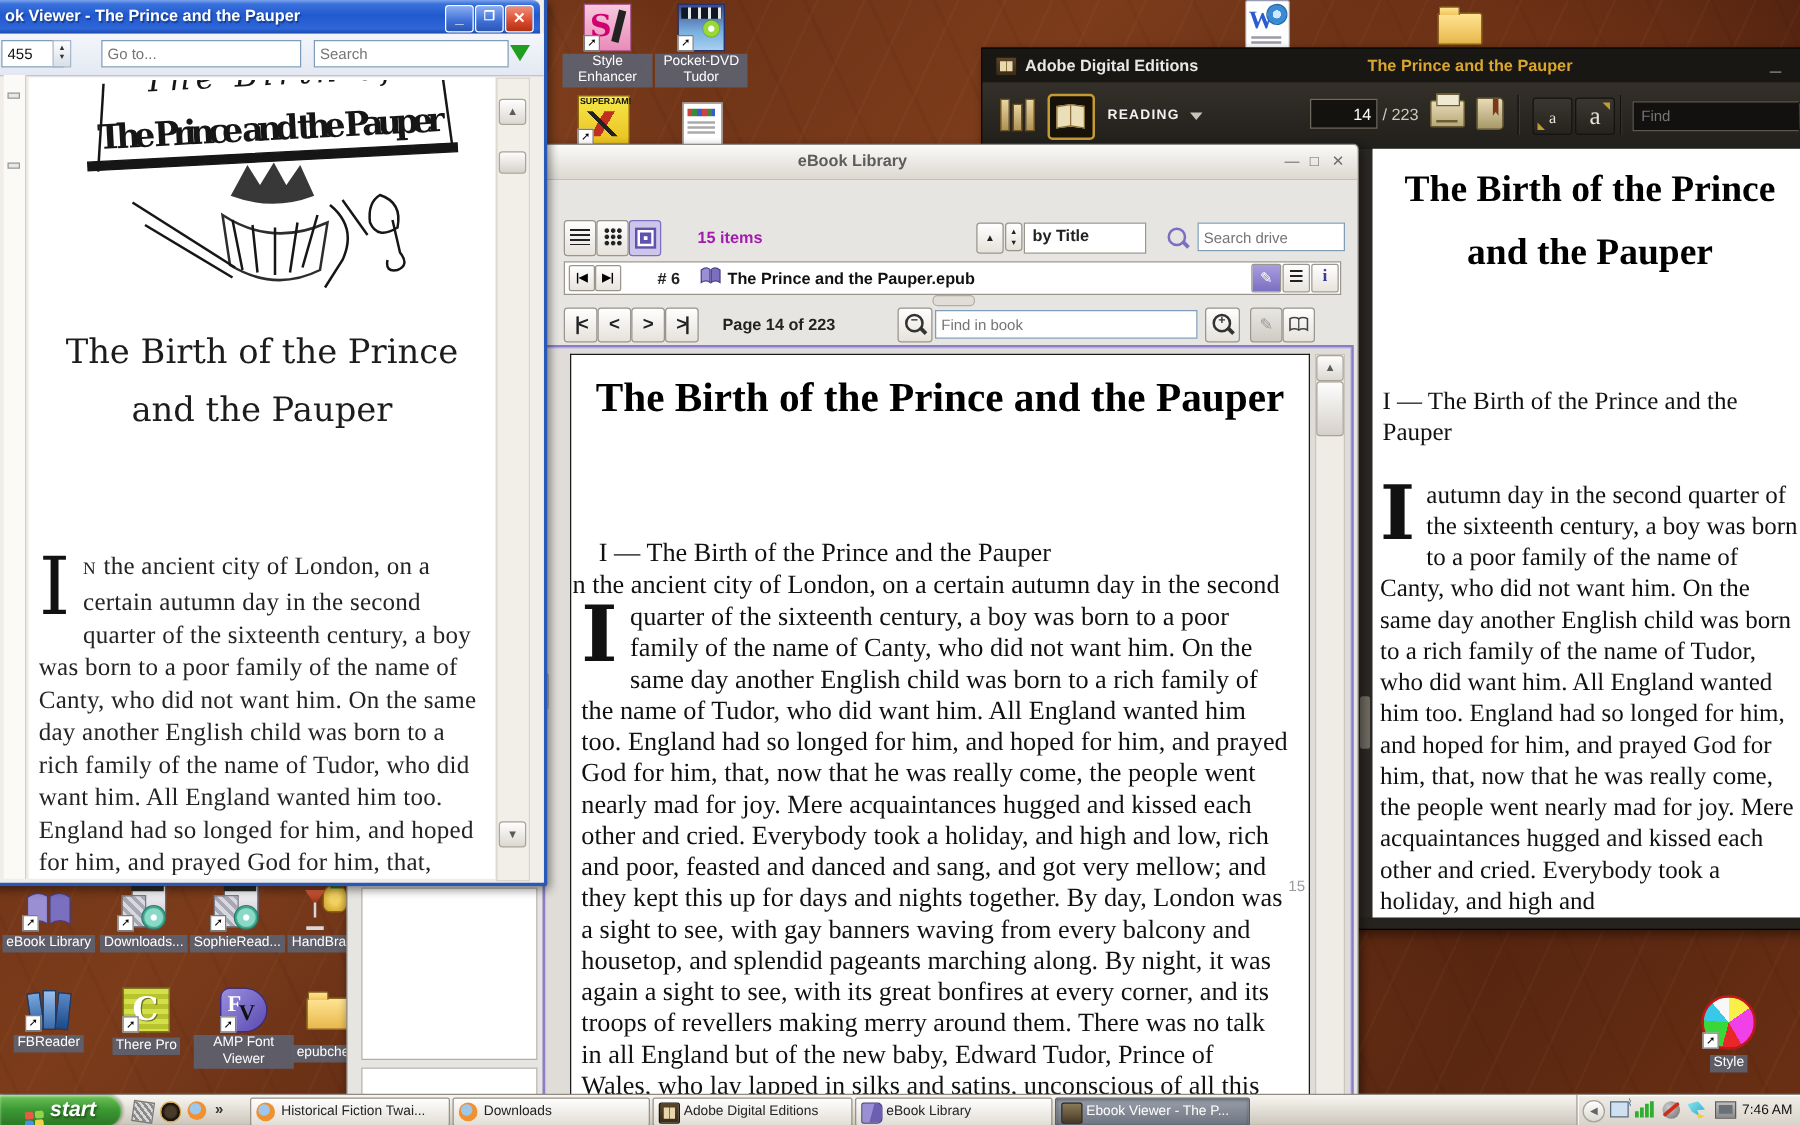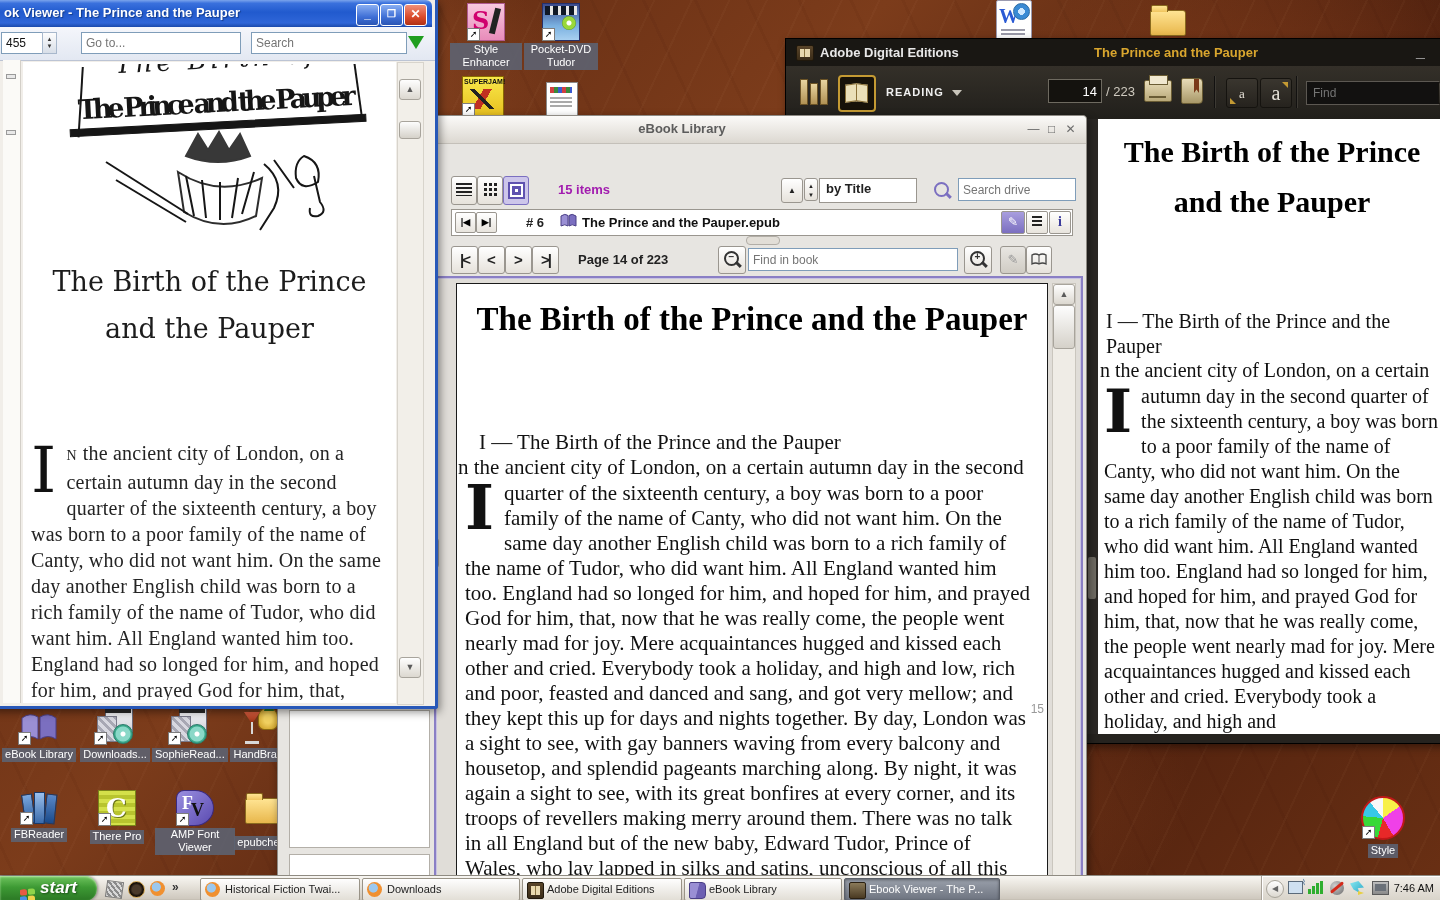--- a/index.html
+++ b/index.html
@@ -347,21 +347,20 @@
     <span class="adesep" style="left:510px;"></span>
     <input id="ade-find" placeholder="Find" style="">
     <span style="position:absolute;left:652px;top:15px;width:22px;height:22px;background:linear-gradient(#4a463f,#2a2722);border:1px solid #15130f;border-radius:3px;color:#9a968c;font-size:10px;line-height:21px;text-align:center;">◀</span>
   </div>
   <div id="ade-scrollstrip">
     <span style="position:absolute;left:2px;top:438px;width:8px;height:42px;background:#6e6a62;border-radius:2px;"></span>
   </div>
   <div id="ade-page">
     <div id="ade-heading">The Birth of the Prince and the Pauper</div>
     <div id="ade-chapline">I — The Birth of the Prince and the Pauper</div>
-    <div id="ade-line1">n the ancient city of London, on a certain</div>
     <div id="ade-body">
       <span class="dropcap">I</span><span>autumn day in the second quarter of the sixteenth century, a boy was born to a poor family of the name of Canty, who did not want him. On the same day another English child was born to a rich family of the name of Tudor, who did want him. All England wanted him too. England had so longed for him, and hoped for him, and prayed God for him, that, now that he was really come, the people went nearly mad for joy. Mere acquaintances hugged and kissed each other and cried. Everybody took a holiday, and high and</span>
     </div>
   </div>
 </div>
 
 <div id="lib" class="win">
   <div id="lib-titlebar">
     <div id="lib-title">eBook Library</div>
     <span class="libwbtn" style="right:44px;">—</span>

